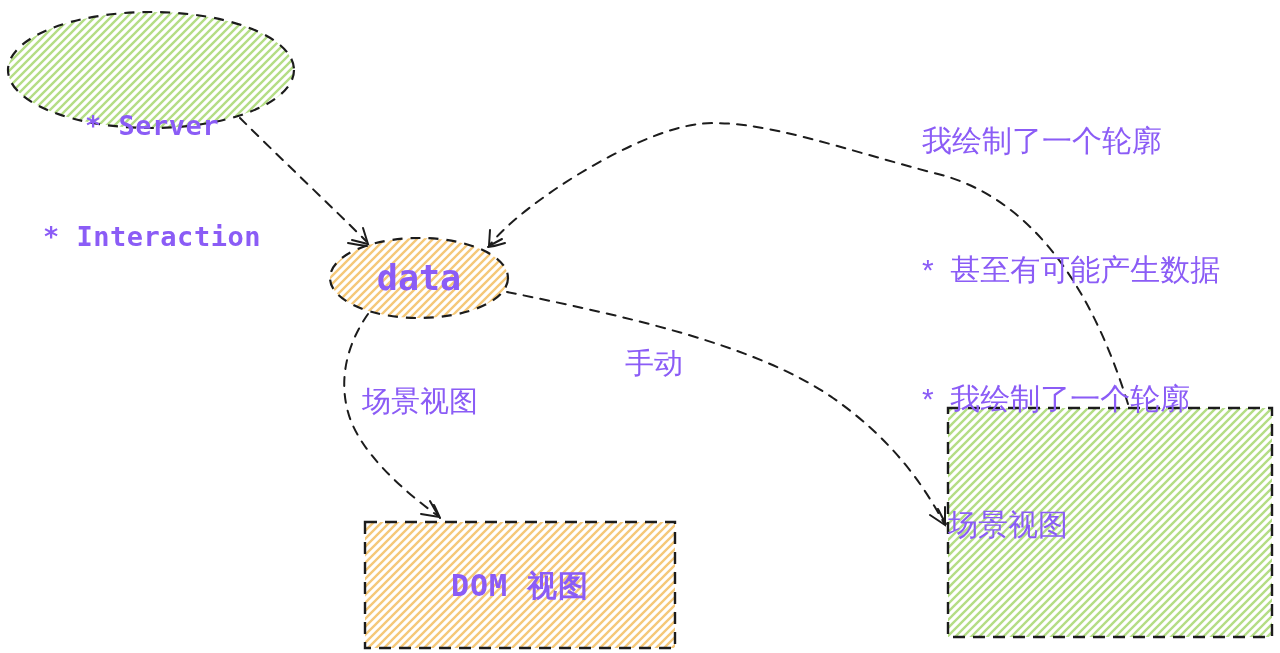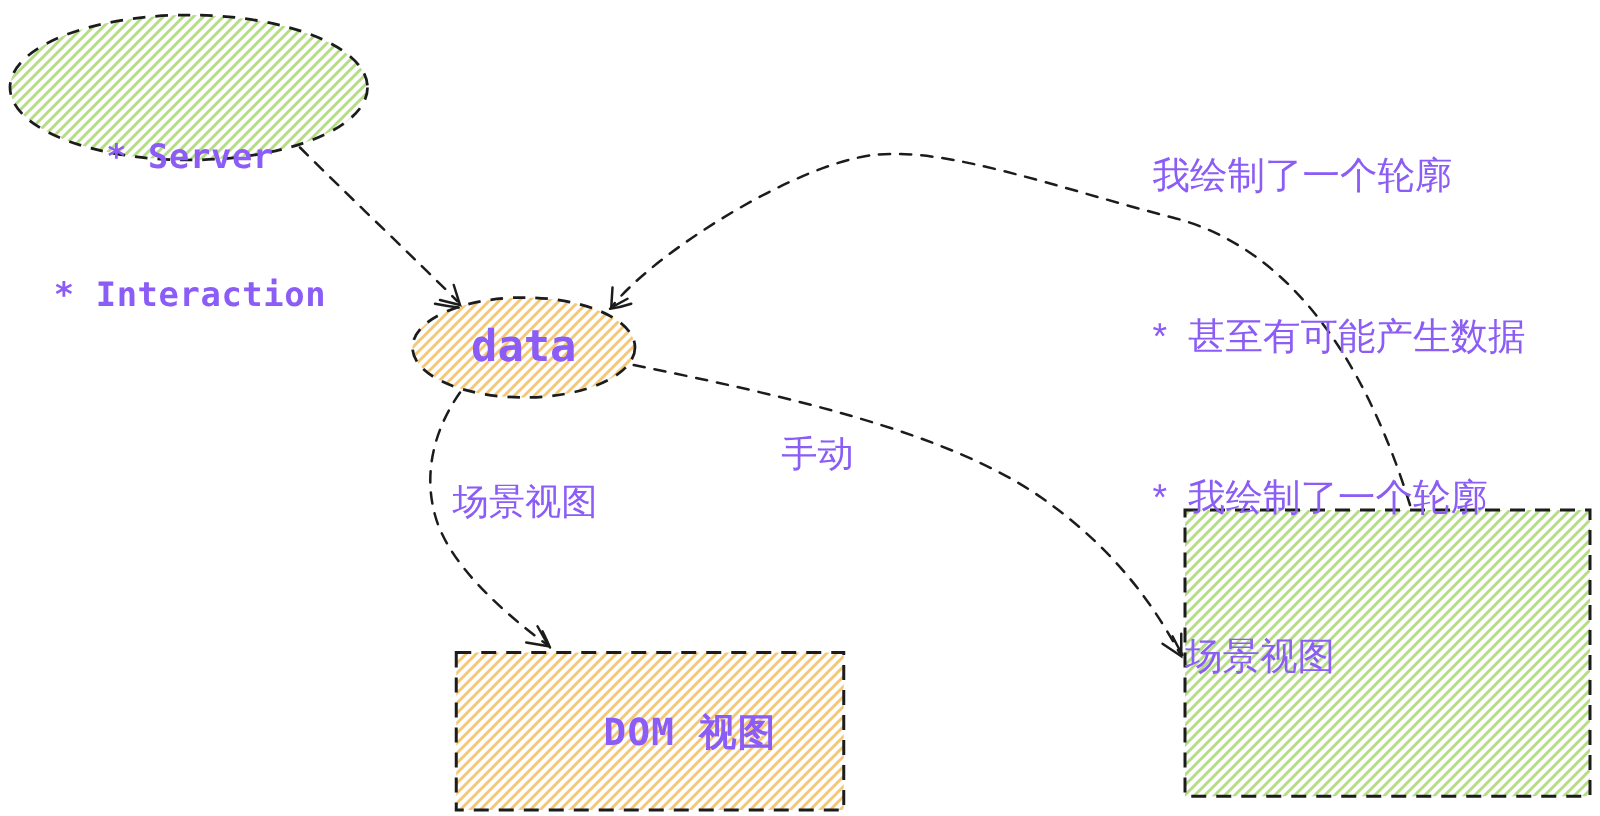--- a/index.html
+++ b/index.html
@@ -28,21 +28,21 @@
   }
   .annotation {
     left: 922px; top: 33px;
     font-size: 30px; line-height: 43px;
     font-weight: 500; white-space: pre;
   }
   .auto-label  { left: 362px; top: 382px; font-size: 29px; font-weight: 500; }
   .manual-label{ left: 625px; top: 344px; font-size: 29px; font-weight: 500; }
   .dom-label {
     left: 365px; top: 566px; width: 310px;
-    text-align: center; font-size: 30px; letter-spacing: 1px; padding-left: 32px;
+    text-align: center; font-size: 30px; letter-spacing: 1px;
   }
   .scene-label {
     left: 948px; top: 505px; width: 324px;
     text-align: left; font-size: 30px; font-weight: 500;
   }
 </style>
 </head>
 <body>
 
 <div class="stage">

